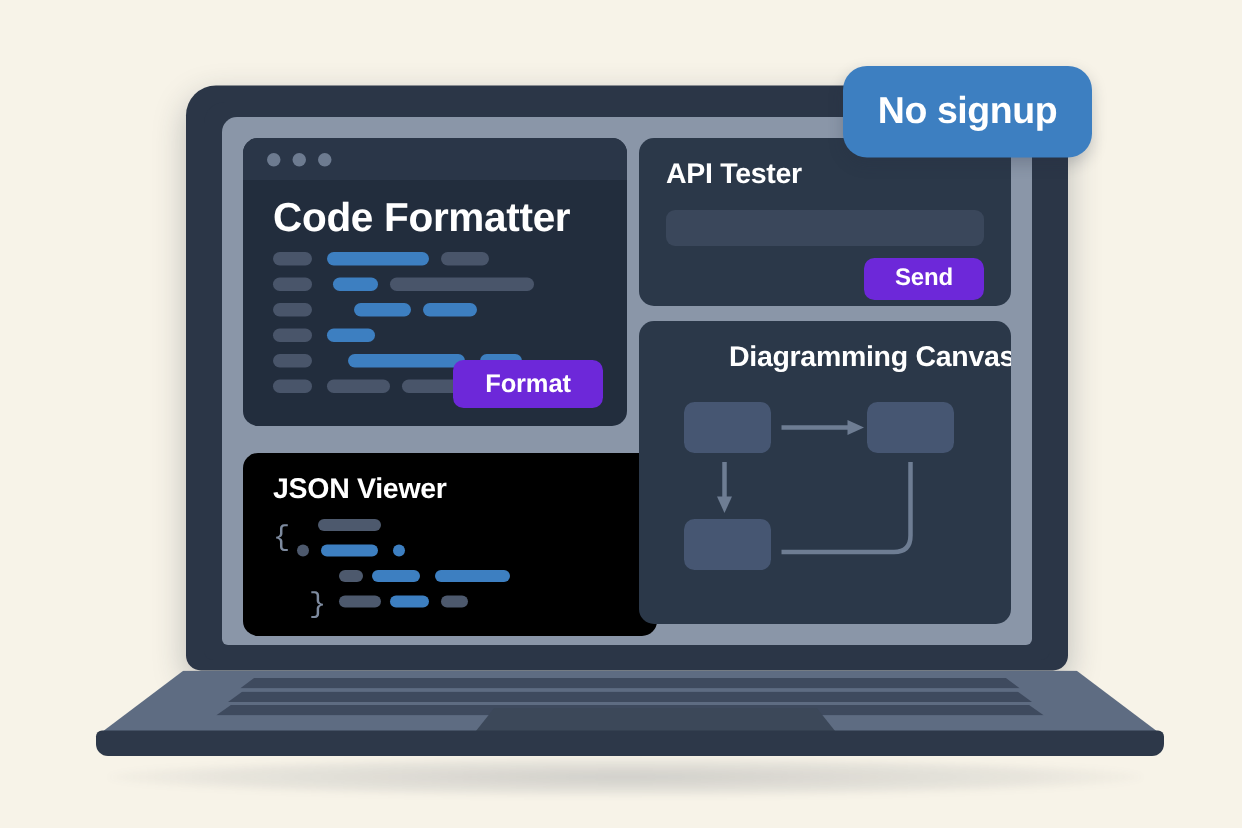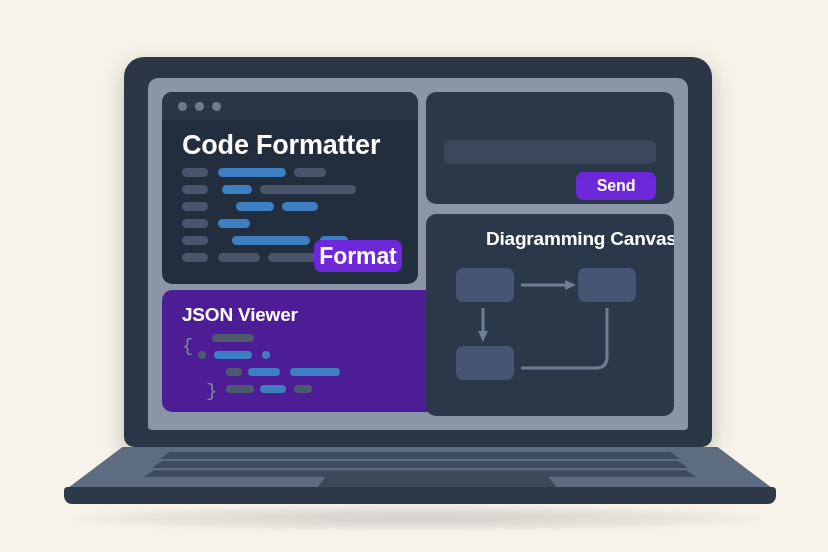--- a/index.html
+++ b/index.html
@@ -142,32 +142,32 @@
     font-weight: 700;
     cursor: pointer;
     display: flex;
     align-items: center;
     justify-content: center;
     letter-spacing: -0.1px;
   }
   #format-btn {
     right: 16px;
     bottom: 12px;
-    width: 88px;
+    width: 100px;
     height: 32px;
-    font-size: 23px;
+    font-size: 17px;
   }
 
   
   #panel-json {
     left: 14px;
-    top: 212px;
+    top: 224px;
     width: 276px;
     height: 122px;
-    background: #4c1d95;
+    background: #000000;
     overflow: hidden;
   }
   #json-title {
     left: 20px;
     top: 14px;
     font-size: 19px;
   }
   .brace {
     position: absolute;
     color: #7d8a9e;
@@ -395,20 +395,21 @@
           </div>
           <div class="json-line">
             <span class="jtok g" style="left: 44px; width: 28px;"></span>
             <span class="jtok b" style="left: 78px; width: 26px;"></span>
             <span class="jtok g" style="left: 112px; width: 18px;"></span>
           </div>
         </div>
     </div>
 
     <div class="panel" id="panel-api">
+      <div class="panel-title" id="api-title">API Tester</div>
       <input class="input-field" id="api-url" type="text" placeholder="" style="">
       <button class="btn" id="send-btn">Send</button>
     </div>
 
     <div class="panel" id="panel-diagram">
       <div class="panel-title" id="diagram-title">Diagramming Canvas</div>
       <svg id="diagram-svg" viewBox="0 0 248 158">
 
         <rect class="node-rect" x="30" y="10" width="58" height="34" rx="7"></rect>
         <rect class="node-rect" x="152" y="10" width="58" height="34" rx="7"></rect>
@@ -428,14 +429,15 @@
 
   <div class="base">
     <div class="base-top"></div>
     <div class="kbd-row" style="left:96px; top:5px; width:520px; height:7px; --tl:1.8%; --tr:98.2%; --br:100%; --bl:0%;"></div>
     <div class="kbd-row" style="left:88px; top:14px; width:536px; height:7px; --tl:1.8%; --tr:98.2%; --br:100%; --bl:0%;"></div>
     <div class="kbd-row" style="left:80px; top:23px; width:552px; height:7px; --tl:1.8%; --tr:98.2%; --br:100%; --bl:0%;"></div>
     <div class="trackpad"></div>
     <div class="base-front"></div>
   </div>
 
+  <div id="badge">No signup</div>
 
 </div>
 
 </body></html>

